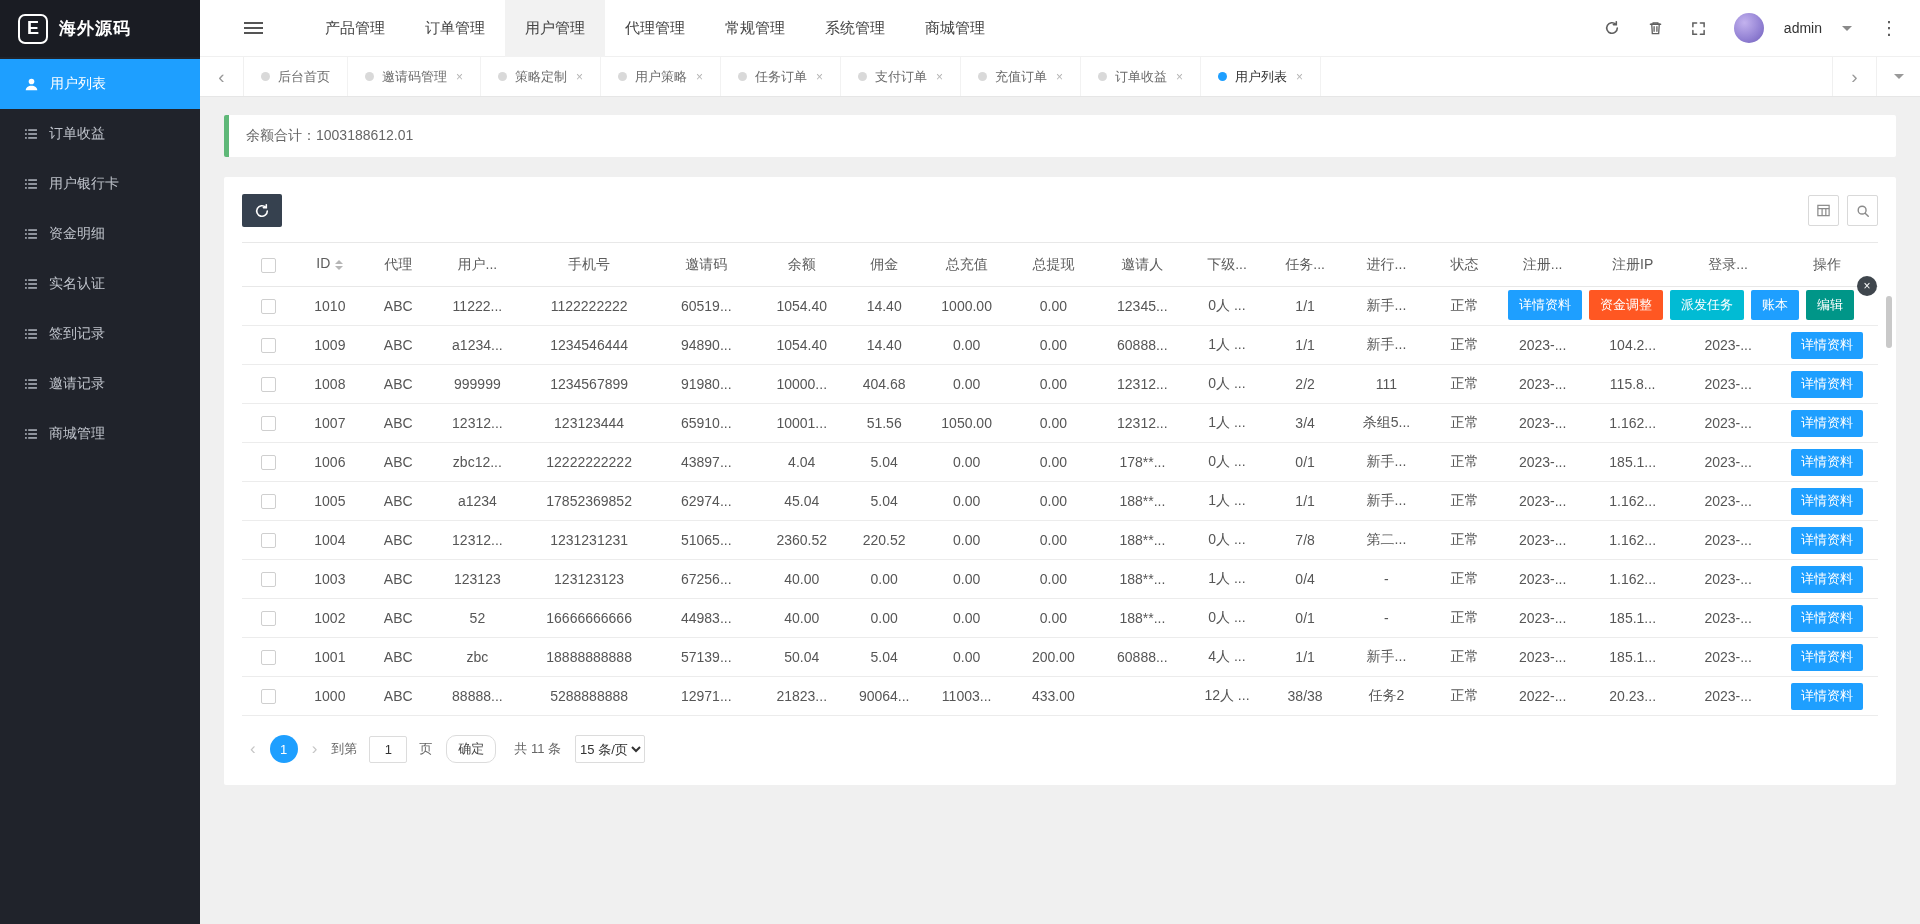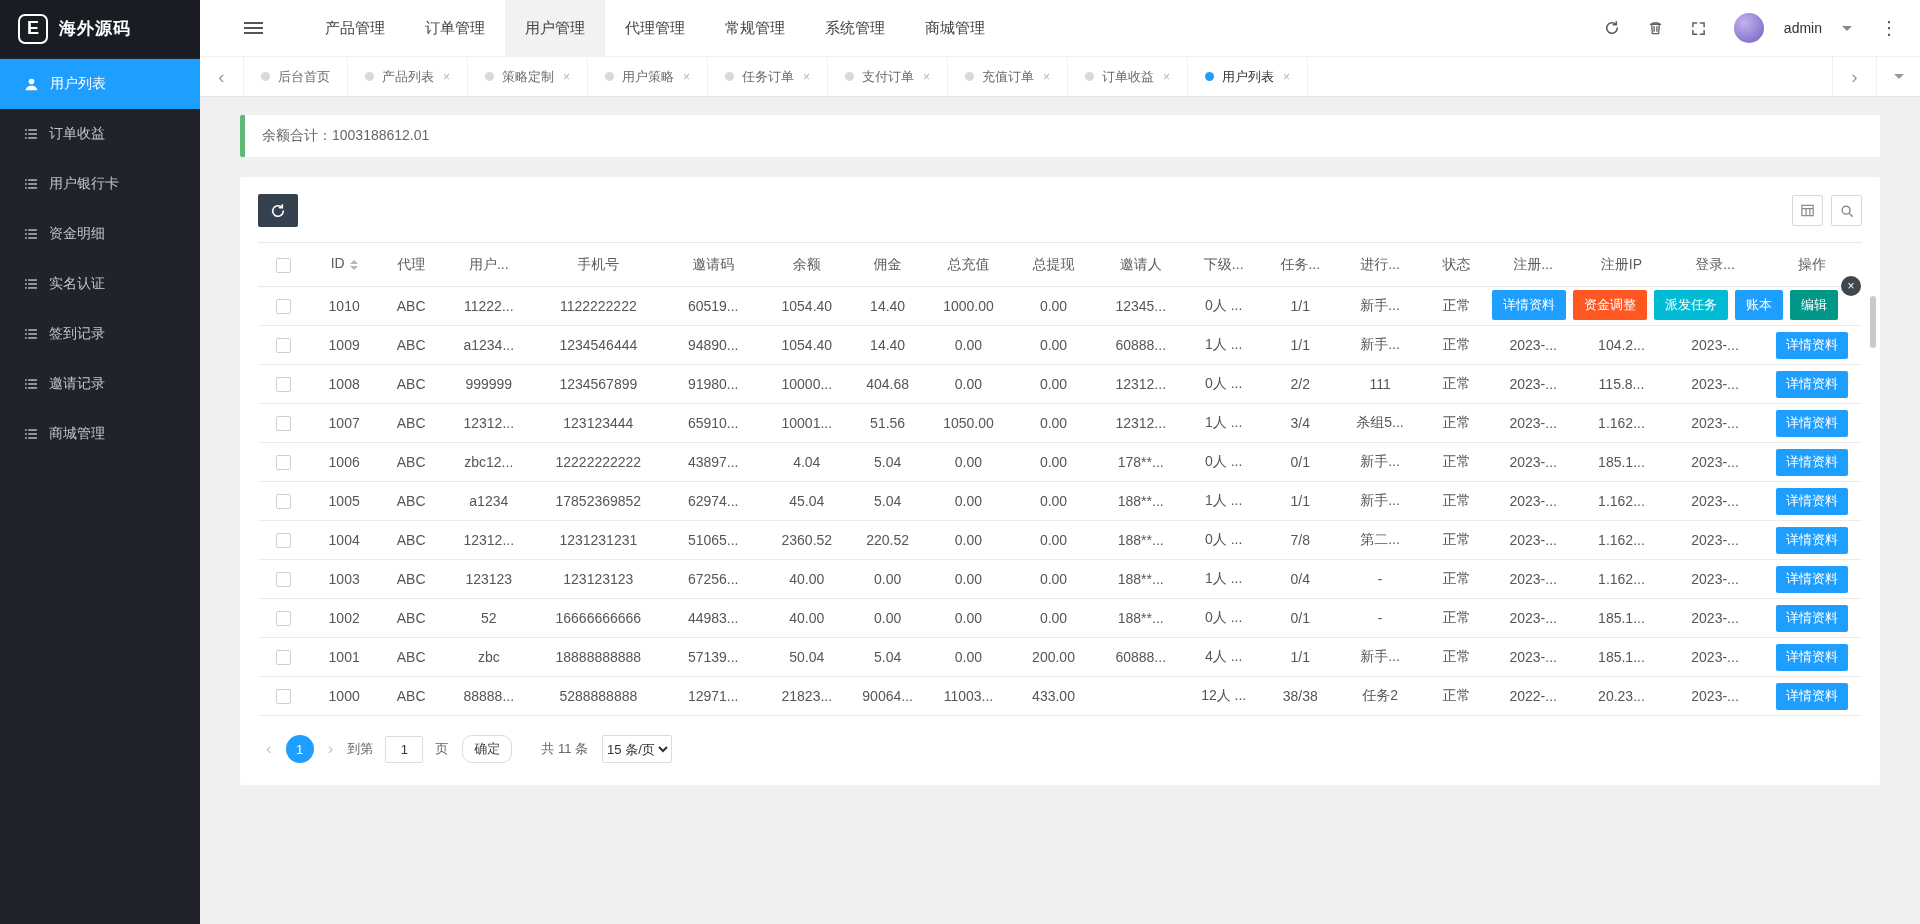--- a/index.html
+++ b/index.html
@@ -42,21 +42,21 @@
   .tab-ctrl.right { border-left:1px solid #f0f0f0; }
   .tabs { flex:1; display:flex; overflow:hidden; }
   .tab { display:flex; align-items:center; gap:8px; padding:0 17px; font-size:13px; color:#6b6b6b; border-right:1px solid #f2f2f2; cursor:pointer; white-space:nowrap; }
   .tab-dot { width:9px; height:9px; border-radius:50%; background:#d9d9d9; }
   .tab.active { color:#333; }
   .tab.active .tab-dot { background:#1E9FFF; }
   .tab-close { color:#b5b5b5; font-size:12px; margin-left:1px; }
   .ctrl-caret { width:0; height:0; border:5px solid transparent; border-top-color:#999; margin-top:5px; }
 
   
-  .content { flex:1; background:#f0f0f0; padding:18px 40px; overflow:hidden; }
+  .content { flex:1; background:#f0f0f0; padding:18px 24px; overflow:hidden; }
   .summary { background:#fff; border-left:5px solid #5FB878; height:42px; display:flex; align-items:center; padding-left:17px; color:#666; font-size:14px; border-radius:2px; }
   .card { margin-top:20px; background:#fff; border-radius:2px; padding:17px 18px 22px; }
   .card-toolbar { display:flex; align-items:center; }
   .refresh-btn { width:40px; height:33px; background:#36414f; border:none; border-radius:2px; color:#fff; display:flex; align-items:center; justify-content:center; cursor:pointer; }
   .toolbar-right { margin-left:auto; display:flex; gap:8px; }
   .tool-btn { width:31px; height:31px; border:1px solid #d9d9d9; background:#fff; border-radius:2px; color:#8a8a8a; display:flex; align-items:center; justify-content:center; cursor:pointer; }
 
   .table-wrap { margin-top:15px; position:relative; }
   table { width:100%; border-collapse:collapse; table-layout:fixed; }
   thead th { height:44px; font-size:14px; font-weight:normal; color:#5c5c5c; border-top:1px solid #e8e8e8; border-bottom:1px solid #e8e8e8; text-align:center; white-space:nowrap; overflow:hidden; }
@@ -72,21 +72,21 @@
   .row-actions { display:flex; gap:7px; }
   .ov-btn { height:30px; padding:0 11px; border:none; border-radius:2px; color:#fff; font-size:13px; cursor:pointer; white-space:nowrap; }
   .overlay-close { position:absolute; top:-14px; right:-23px; width:20px; height:20px; border-radius:50%; background:#3f464d; color:#fff; font-size:12px; display:flex; align-items:center; justify-content:center; cursor:pointer; }
   .scroll-thumb { position:absolute; right:-14px; top:54px; width:6px; height:52px; background:#c9c9c9; border-radius:3px; cursor:pointer; }
 
   .pagination { display:flex; align-items:center; margin-top:19px; padding-left:4px; color:#666; font-size:13px; gap:10px; }
   .pg-arrow { color:#c6c6c6; font-size:17px; cursor:pointer; padding:0 4px; }
   .page-num { width:28px; height:28px; border-radius:50%; background:#1E9FFF; color:#fff; display:flex; align-items:center; justify-content:center; font-size:13px; cursor:pointer; }
   .goto-input { width:38px; height:27px; border:1px solid #dcdcdc; border-radius:2px; text-align:center; font-size:13px; color:#333; margin:0 2px; }
   .confirm-btn { height:28px; padding:0 11px; border:1px solid #dcdcdc; background:#fff; border-radius:10px; color:#444; font-size:13px; cursor:pointer; margin-left:4px; }
-  .total-label { margin-left:19px; }
+  .total-label { margin-left:8px; }
   .size-select { height:28px; border:1px solid #dcdcdc; border-radius:2px; background:#fff; color:#333; font-size:13px; margin-left:4px; }
 </style>
 </head>
 <body>
 
 <div class="app">
 
   <aside class="sidebar">
     <div class="brand">
       <span class="logo">E</span>
@@ -247,21 +247,21 @@
 
     <div class="tabbar">
       <span class="tab-ctrl left">‹</span>
       <div class="tabs" id="tabs">
           <div class="tab">
             <span class="tab-dot"></span>
             <span>后台首页</span>
           </div>
           <div class="tab">
             <span class="tab-dot"></span>
-            <span>产品列表</span>
+            <span>邀请码管理</span>
             <span class="tab-close">×</span>
           </div>
           <div class="tab">
             <span class="tab-dot"></span>
             <span>策略定制</span>
             <span class="tab-close">×</span>
           </div>
           <div class="tab">
             <span class="tab-dot"></span>
             <span>用户策略</span>

